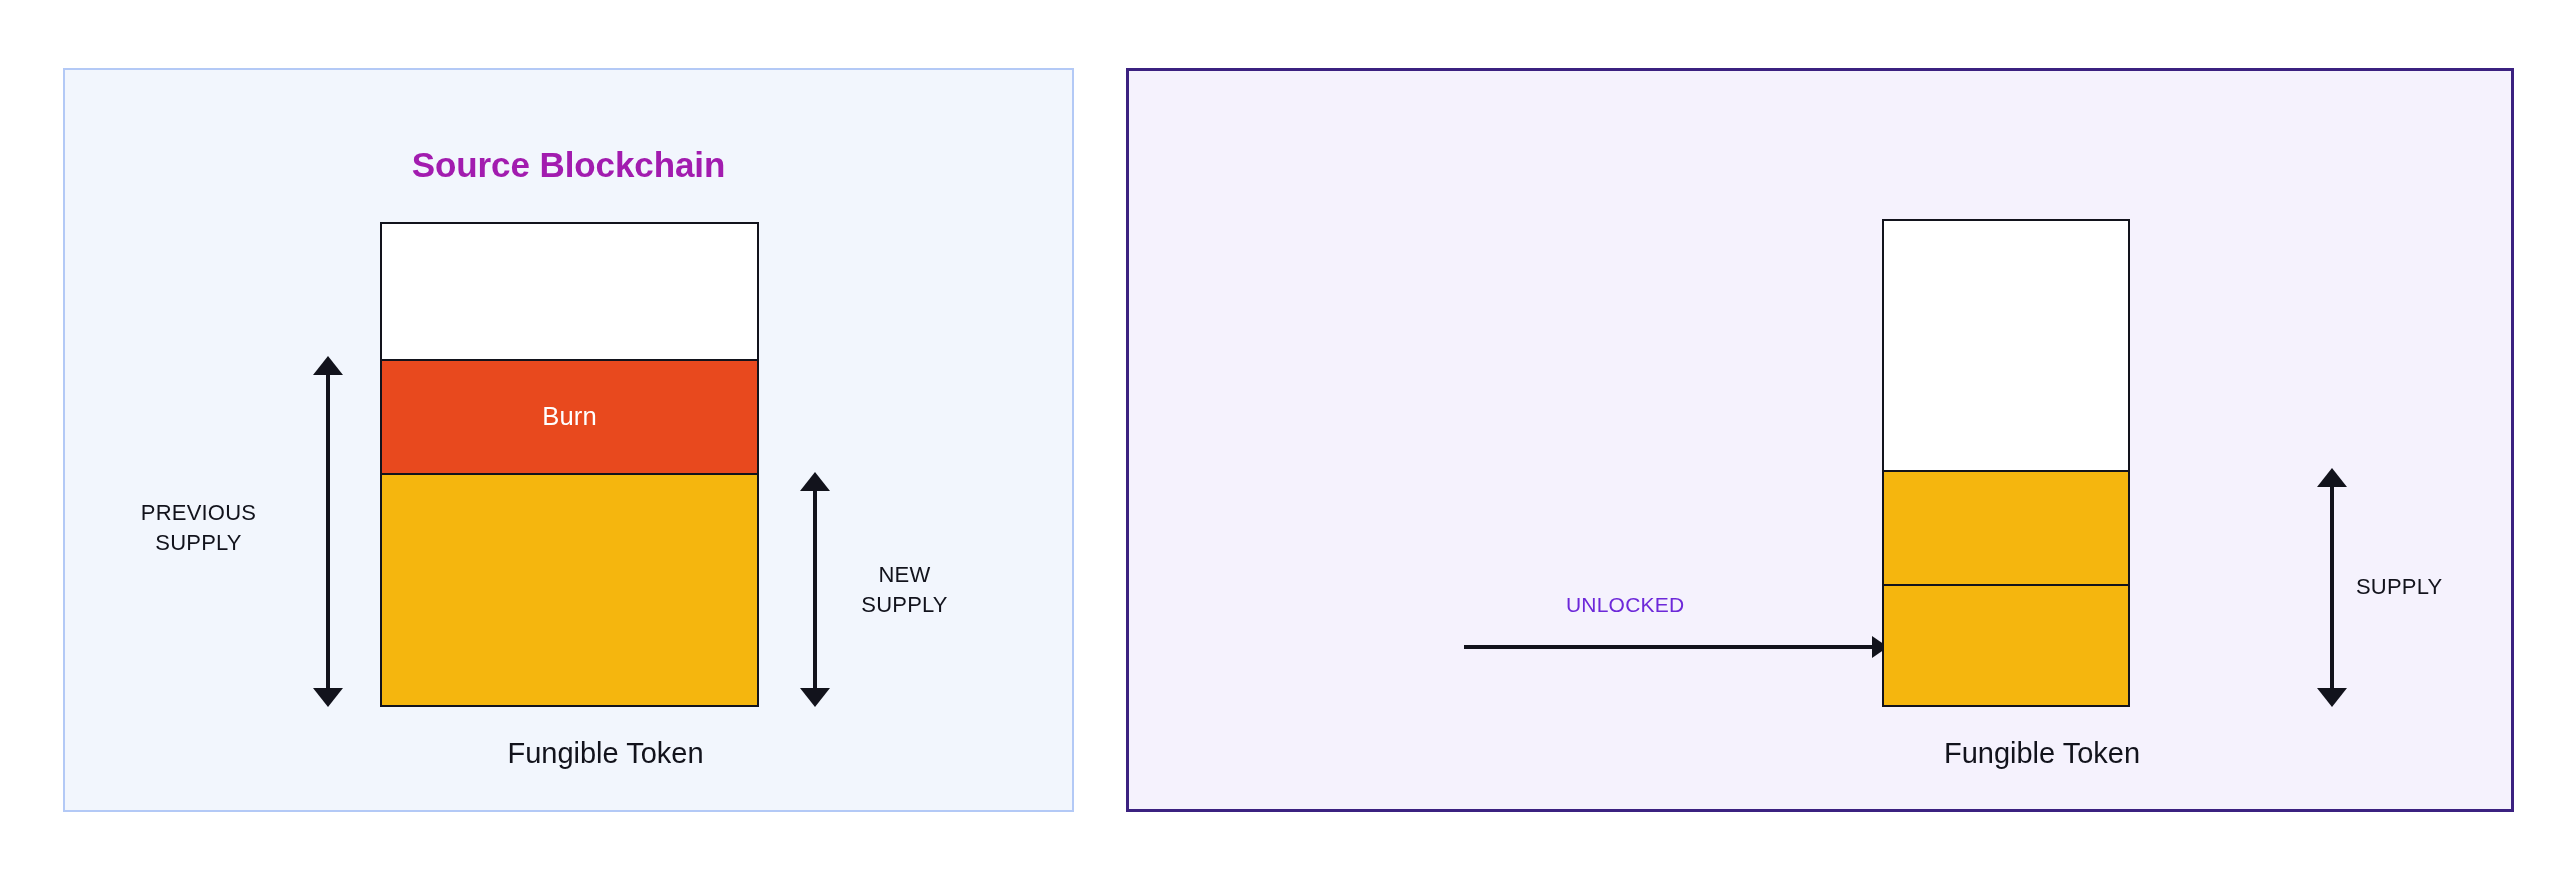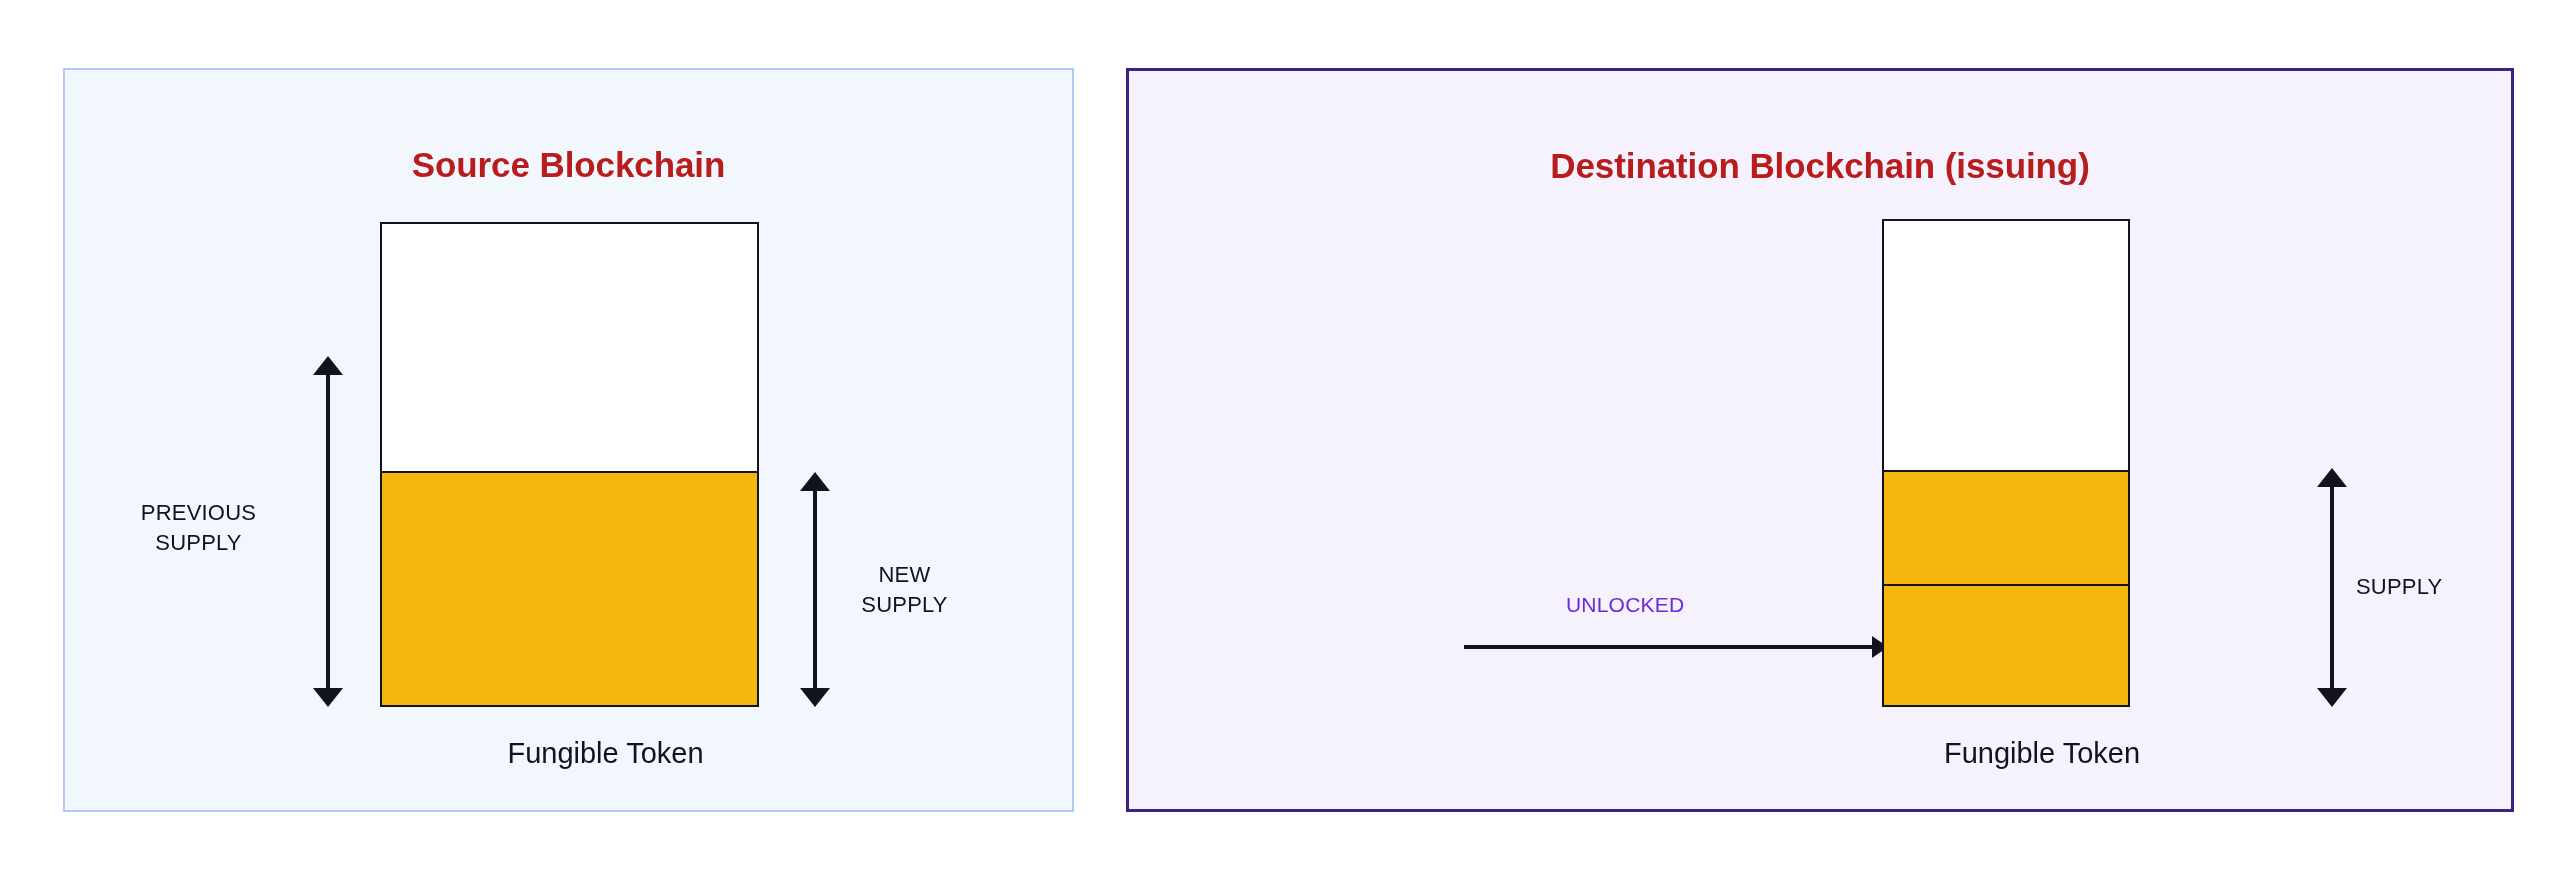--- a/index.html
+++ b/index.html
@@ -43,21 +43,21 @@
     border: 3.9px solid #3b2180;
   }
 
   .panel-title {
     position: absolute;
     left: 0;
     width: 100%;
     text-align: center;
     font-size: 35px;
     font-weight: bold;
-    color: #b91c1c;
+    color: #a21caf;
     letter-spacing: -0.1px;
     white-space: nowrap;
   }
   #panel-source .panel-title { top: 75px; }
   #panel-destination .panel-title { top: 75px; }
 
   
   .bar {
     position: absolute;
     box-sizing: border-box;
@@ -202,20 +202,23 @@
 <body>
 
 <div id="stage">
 
   <div class="panel" id="panel-source">
 
     <div class="panel-title">Source Blockchain</div>
 
     <div class="bar" style="left:315px; top:152px; width:379px; height:485px;">
       <div class="seg white" style="height:136px;"></div>
+      <div class="seg burn top-rule" style="height:115px;">
+        <span class="seg-label">Burn</span>
+      </div>
       <div class="seg yellow top-rule" style="height:234px;"></div>
 
       <div class="bar-caption">Fungible Token</div>
     </div>
 
     <div class="vmeasure" style="left:248px; top:286px; height:351px;">
       <div class="head-up"></div>
       <div class="shaft"></div>
       <div class="head-down"></div>
     </div>
@@ -226,21 +229,20 @@
       <div class="head-up"></div>
       <div class="shaft"></div>
       <div class="head-down"></div>
     </div>
     <div class="measure-label" style="left:756px; top:490px; width:167px;">NEW
 SUPPLY</div>
   </div>
 
   <div class="panel" id="panel-destination">
 
-    <div class="panel-title">Destination Blockchain (issuing)</div>
 
 
     <div class="harrow" style="left:335px; top:565px; width:424px;">
       <div class="shaft"></div>
       <div class="head-right"></div>
     </div>
     <div class="harrow-label" style="left:437px; top:522px;">UNLOCKED</div>
 
     <div class="bar" style="left:753px; top:148px; width:248px; height:488px;">
       <div class="seg white" style="height:251px;"></div>

